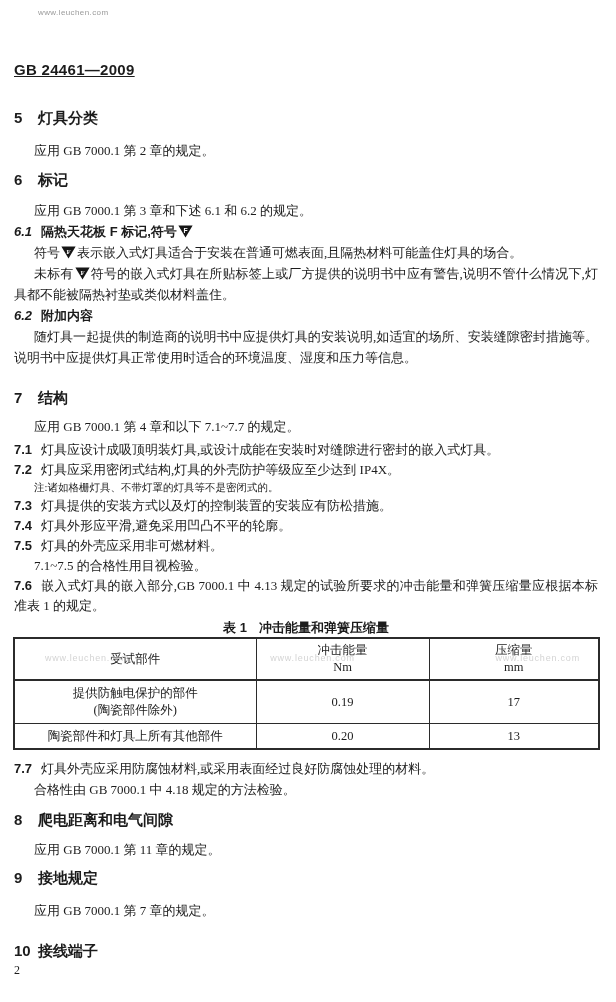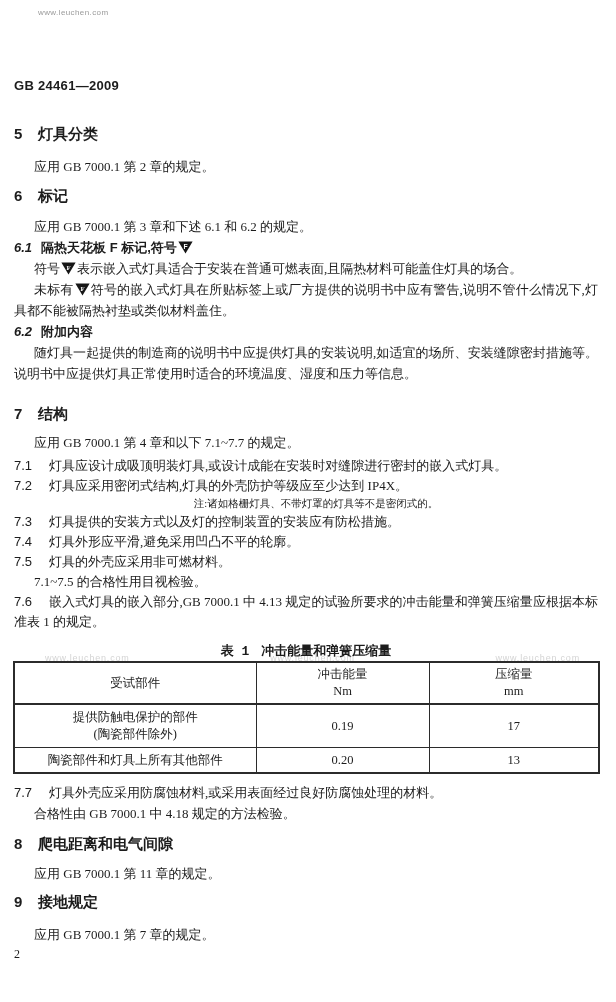--- a/index.html
+++ b/index.html
@@ -7,44 +7,44 @@
     position:relative; width:616px; height:1002px; box-sizing:border-box;
     background:#fff; color:#1c1c1c; overflow:hidden;
     padding:8px 18px 0 14px;
     font-family:"Liberation Serif","DejaVu Serif",serif;
   }
   .top-watermark {
     margin-left:24px; height:10px; font-family:"Liberation Sans","DejaVu Sans",sans-serif;
     font-size:8px; color:#9a9a9a; letter-spacing:.4px;
   }
   .doc-number {
-    margin-top:58px; font-family:"Liberation Sans","DejaVu Sans",sans-serif;
-    font-size:13px; font-weight:bold; line-height:20px; letter-spacing:.3px;
+    margin-top:42px; font-family:"Liberation Sans","DejaVu Sans",sans-serif;
+    font-size:15px; font-weight:bold; line-height:20px; letter-spacing:.3px;text-decoration:underline;
   }
   .sec {
     margin:0; font-family:"Liberation Sans","DejaVu Sans",sans-serif;
     font-size:15px; font-weight:bold; line-height:20px;
   }
   .sec .secnum { display:inline-block; min-width:24px; }
   .subsec {
     margin:0; font-family:"Liberation Sans","DejaVu Sans",sans-serif;
     font-size:13px; font-weight:bold; line-height:21px;
   }
   .subsec .secnum { margin-right:9px;font-style:italic; }
   .body { margin:0; font-size:13px; line-height:21px; text-align:justify; }
   .indent { text-indent:20px; }
   .item { margin:0; font-size:13px; line-height:20px; text-align:justify; }
   .item .itemnum {
-    font-family:"Liberation Sans","DejaVu Sans",sans-serif; font-weight:normal; margin-right:17px;
+    font-family:"Liberation Sans","DejaVu Sans",sans-serif; font-weight:bold; margin-right:9px;
   }
-  .note { margin:0 0 0 20px; font-size:10.5px; line-height:16px; color:#222;text-align:center; }
+  .note { margin:0 0 0 20px; font-size:10.5px; line-height:16px; color:#222; }
   .mt28{margin-top:28px}.mt12{margin-top:12px}.mt9{margin-top:9px}.mt10{margin-top:10px}
   .mt6{margin-top:20px}.mt8{margin-top:8px}.mt3{margin-top:3px}.lh21{line-height:21px}
   .tcaption {
-    margin-top:11px; text-align:center; font-family:Liberation Mono, monospace;
+    margin-top:3px; text-align:center; font-family:Liberation Sans, sans-serif;
     font-size:13px; font-weight:bold; line-height:18px;
   }
   .tcaption .cap-title { margin-left:12px; }
   table.spec {
     margin-left:-1px; width:585px; border-collapse:collapse; table-layout:fixed;
     border:2px solid #2b2b2b;
     padding-left:15px;
   }
   table.spec th, table.spec td {
     border:1px solid #2b2b2b; font-weight:normal; text-align:center; vertical-align:middle;
@@ -147,20 +147,21 @@
 
   <p class="item lh21 mt8"><span class="itemnum">7.7</span><span>灯具外壳应采用防腐蚀材料,或采用表面经过良好防腐蚀处理的材料。</span></p>
   <p class="item lh21 indent">合格性由 GB 7000.1 中 4.18 规定的方法检验。</p>
 
   <h2 class="sec mt10"><span class="secnum">8</span><span>爬电距离和电气间隙</span></h2>
   <p class="body indent mt9">应用 GB 7000.1 第 11 章的规定。</p>
 
   <h2 class="sec mt8"><span class="secnum">9</span><span>接地规定</span></h2>
   <p class="body indent mt12">应用 GB 7000.1 第 7 章的规定。</p>
 
+  <h2 class="sec mt6"><span class="secnum">10</span><span>接线端子</span></h2>
 
   <div class="page-number">2</div>
 
   <div class="mid-watermark">
     <span>www.leuchen.com</span>
     <span>www.leuchen.com</span>
     <span>www.leuchen.com</span>
   </div>
 
 </div>

